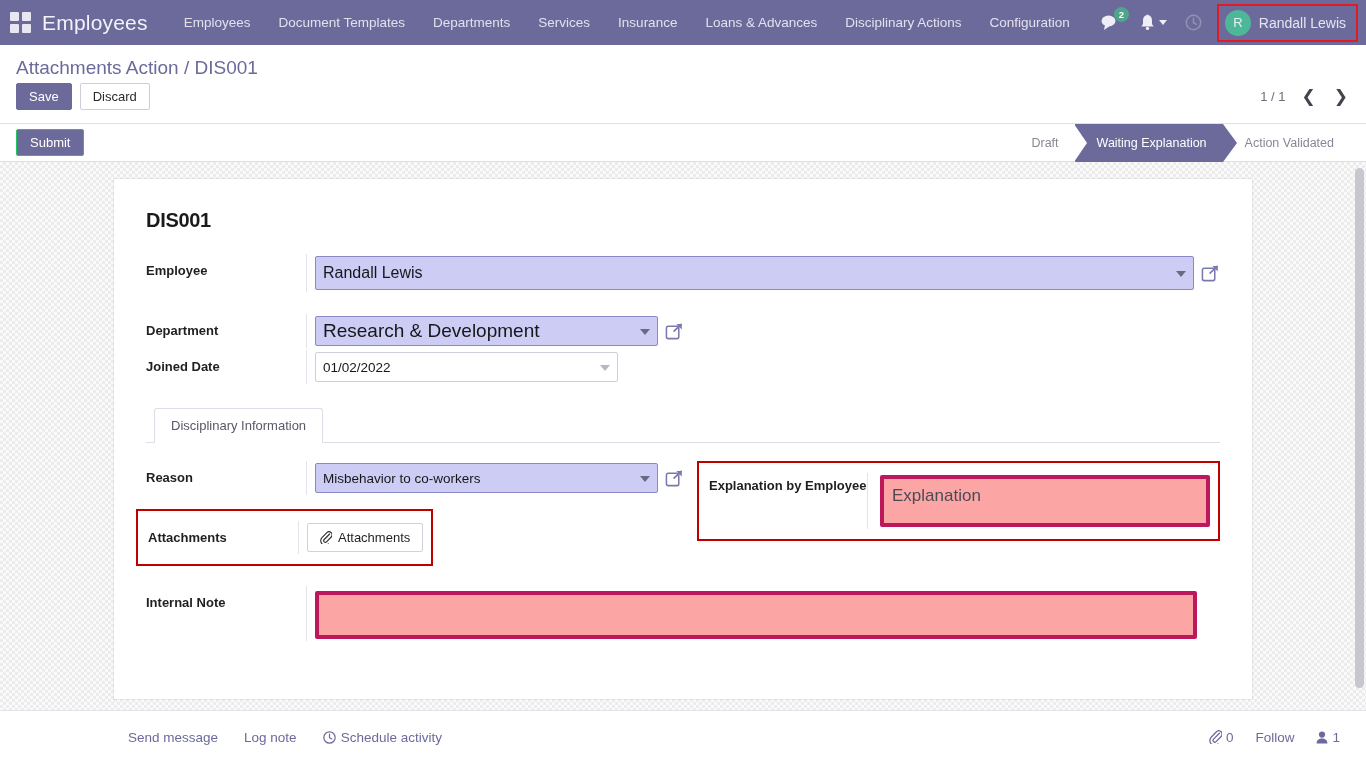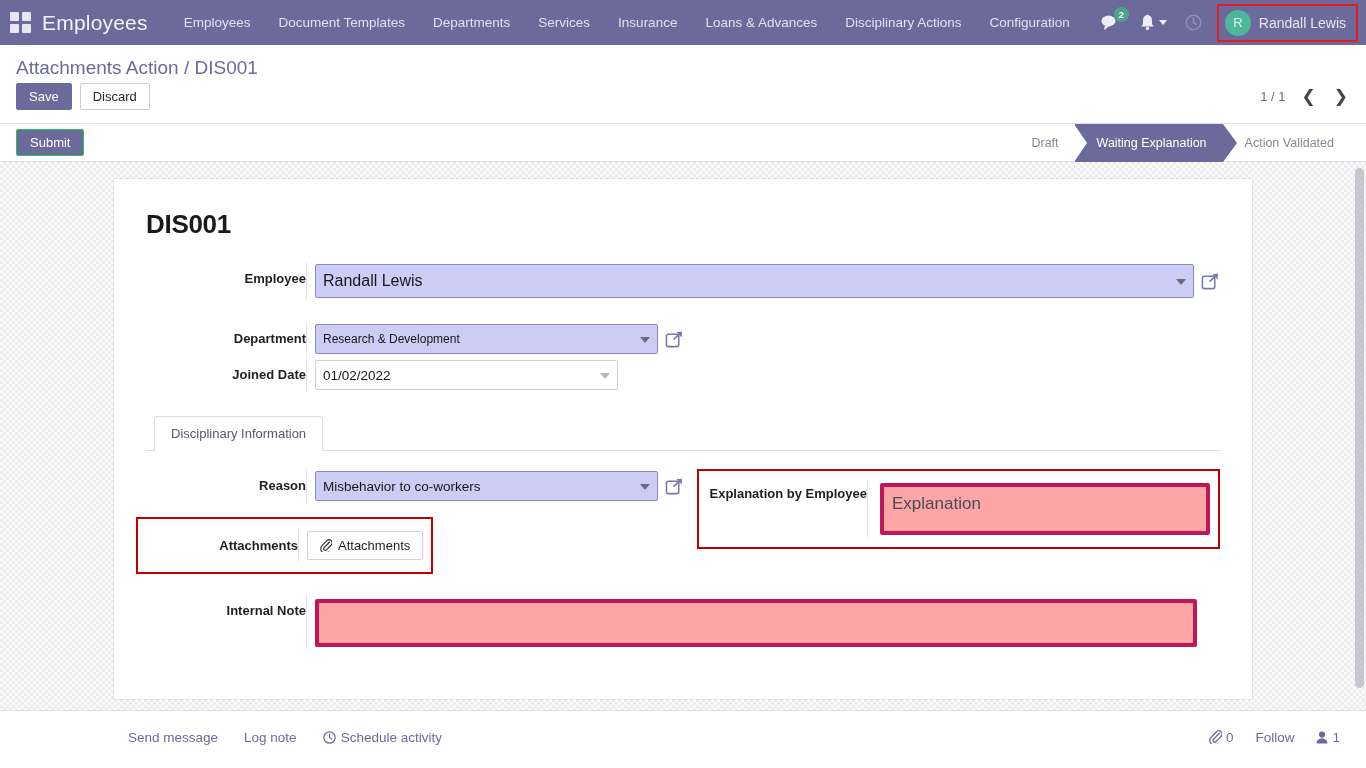--- a/index.html
+++ b/index.html
@@ -217,36 +217,35 @@
   }
   .sheet {
     background: #fff;
     margin: 17px auto 0 auto;
     width: 1138px;
     min-height: 520px;
     padding: 24px 32px 30px 32px;
     box-shadow: 0 0 0 1px rgba(0,0,0,.06);
   }
   .record-title {
-    font-size: 26px;
+    font-size: 20px;
     font-weight: bold;
     color: #1a1a1a;
     margin: 6px 0 22px 0;
     letter-spacing: -.3px;
   }
   .frow { display: flex; align-items: flex-start; width: 100%; margin-bottom: 2px; }
   .flabel {
     width: 160px;
     flex: none;
     font-size: 13px;
     font-weight: bold;
     color: #1f1f1f;
     padding-top: 9px;
     line-height: 16px;
-    text-align: right;
   }
   .fval {
     flex: 1;
     border-left: 1px solid #e4e2ea;
     padding: 2px 0 2px 8px;
     min-height: 34px;
     display: flex;
     align-items: center;
   }
 
@@ -486,21 +485,21 @@
           <path d="M9.5 9.5 L17 2.5" stroke="#7b78ad" stroke-width="1.8" stroke-linecap="round"></path>
           <path d="M12 2.2 L17.6 2.2 L17.6 7.8 Z" fill="#7b78ad"></path>
         </svg>
       </div>
     </div>
 
     <div class="frow">
       <div class="flabel">Department</div>
       <div class="fval">
         <div class="sel-wrap" style="width:343px;">
-          <input class="inp focused-many2one" style="font-size: 12px;" value="Research &amp; Development">
+          <input class="inp focused-many2one" style="font-size: 19px;" value="Research &amp; Development">
           <span class="sel-caret"></span>
         </div>
         <svg class="ext-link" viewBox="0 0 20 20">
           <rect x="1.5" y="4.5" width="13" height="13" rx="2" fill="none" stroke="#7b78ad" stroke-width="1.6"></rect>
           <path d="M9.5 9.5 L17 2.5" stroke="#7b78ad" stroke-width="1.8" stroke-linecap="round"></path>
           <path d="M12 2.2 L17.6 2.2 L17.6 7.8 Z" fill="#7b78ad"></path>
         </svg>
       </div>
     </div>
 

